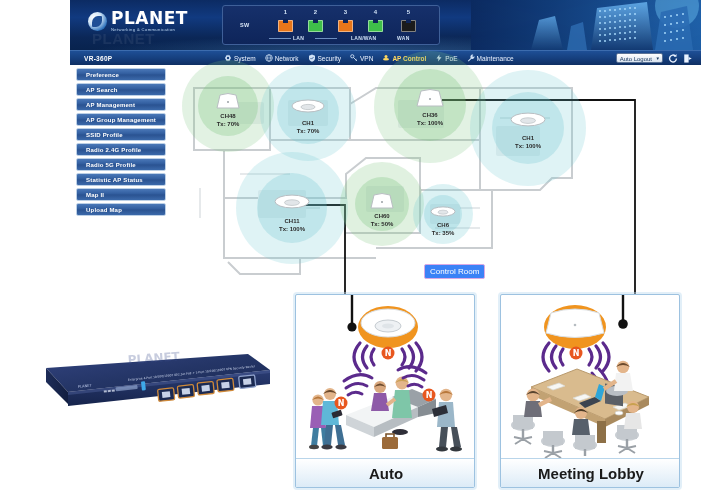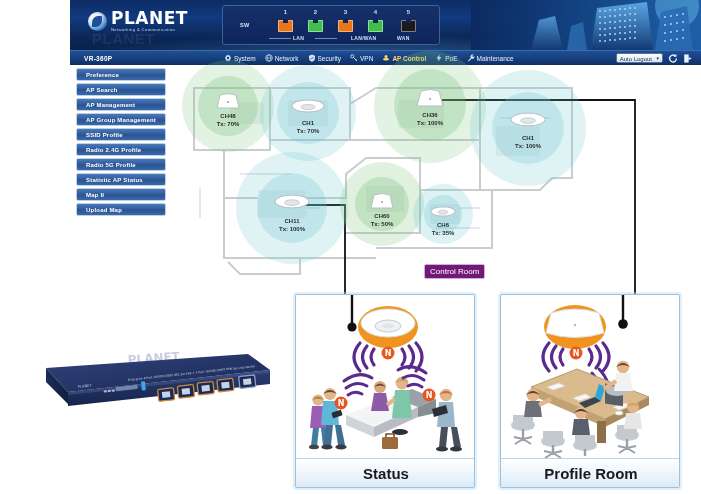--- a/index.html
+++ b/index.html
@@ -98,21 +98,21 @@
   .map { position:absolute; left:180px; top:78px; width:521px; height:236px; }
   .map svg { position:absolute; left:0; top:0; }
 
   .ap { position:absolute; text-align:center; }
   .ap-halo { position:absolute; border-radius:50%; }
   .ap-label { position:absolute; left:50%; transform:translateX(-50%); white-space:nowrap;
               font-size:6px; font-weight:bold; color:#2b2b2b; line-height:8px; text-align:center; }
   .ap-dev { position:absolute; left:50%; transform:translateX(-50%); }
 
   .control-room {
-    position:absolute; left:424px; top:264px; background:#701a75; color:#ffffff;
+    position:absolute; left:424px; top:264px; background:#3b82f6; color:#ffffff;
     font-size:8px; padding:2px 5px; border-radius:2px; border:1px solid #d9a9e4;
     font-family:"Liberation Sans", sans-serif;
   }
 
   
   .room {
     position:absolute; width:180px; height:194px; top:294px;
     background:#ffffff; border:1px solid #9dc2e0; border-radius:2px;
     box-shadow: 0 0 0 2px rgba(190,220,240,.45);
     overflow:hidden;
@@ -564,21 +564,21 @@
       <text x="133" y="103" font-size="8" font-weight="bold" fill="#ffffff" text-anchor="middle" font-family="DejaVu Sans, sans-serif">N</text>
       <g fill="none" stroke="#5b2a8c" stroke-width="3" stroke-linecap="round">
         <path d="M126 92 q-7 -5 -14 -1"></path>
           <path d="M128 85 q-11 -8 -21 -2"></path>
           <path d="M130 78 q-15 -11 -28 -3"></path>
       </g>
 
       <rect x="86" y="142" width="16" height="12" rx="1.5" fill="#9c6b3a"></rect>
       <path d="M90 142 v-3 h8 v3" fill="none" stroke="#7a5229" stroke-width="1.6"></path>
     </svg>
-    <div class="room-label">Status</div>
+    <div class="room-label">Auto</div>
   </div>
 
   <div class="room meeting">
     <svg class="room-art" viewBox="0 0 180 165">
 
       <line x1="122" y1="-10" x2="122" y2="26" stroke="#111" stroke-width="2.4"></line>
       <circle cx="122" cy="29" r="4.8" fill="#111"></circle>
 
       <ellipse cx="74" cy="32" rx="31" ry="22" fill="#f0941f"></ellipse>
       <path d="M50 18 Q74 10 98 18 L103 38 Q74 47 45 38 Z" fill="#ffffff" stroke="#d8dde1" stroke-width="1"></path>
@@ -661,21 +661,21 @@
         <path d="M104 74 h18 v20 h-18z" fill="#5a5f66" transform="skewY(8)"></path>
         <ellipse cx="116" cy="96" rx="11" ry="5" fill="#b9bec4"></ellipse>
         <circle cx="122" cy="72" r="6.2" fill="#e3b58b"></circle>
         <path d="M115 78 h14 l3 18 h-19z" fill="#f2f2f2"></path>
         <path d="M115 72 q7 -8 14 0 q-7 -4 -14 0" fill="#6b4a2d"></path>
         <path d="M115 86 l-12 8" stroke="#e3b58b" stroke-width="4.5" fill="none"></path>
       </g>
 
       <ellipse cx="118" cy="118" rx="4" ry="2" fill="#ffffff" stroke="#cfcfc9" stroke-width=".8"></ellipse>
     </svg>
-    <div class="room-label">Profile Room</div>
+    <div class="room-label">Meeting Lobby</div>
   </div>
 
   <svg class="product" viewBox="0 0 265 80">
     <defs>
       <linearGradient id="topg" x1="0" y1="0" x2="1" y2="1">
         <stop offset="0" stop-color="#32437f"></stop>
           <stop offset="0.5" stop-color="#243566"></stop>
           <stop offset="1" stop-color="#1b2a55"></stop>
       </linearGradient>
       <linearGradient id="frontg" x1="0" y1="0" x2="0" y2="1">

